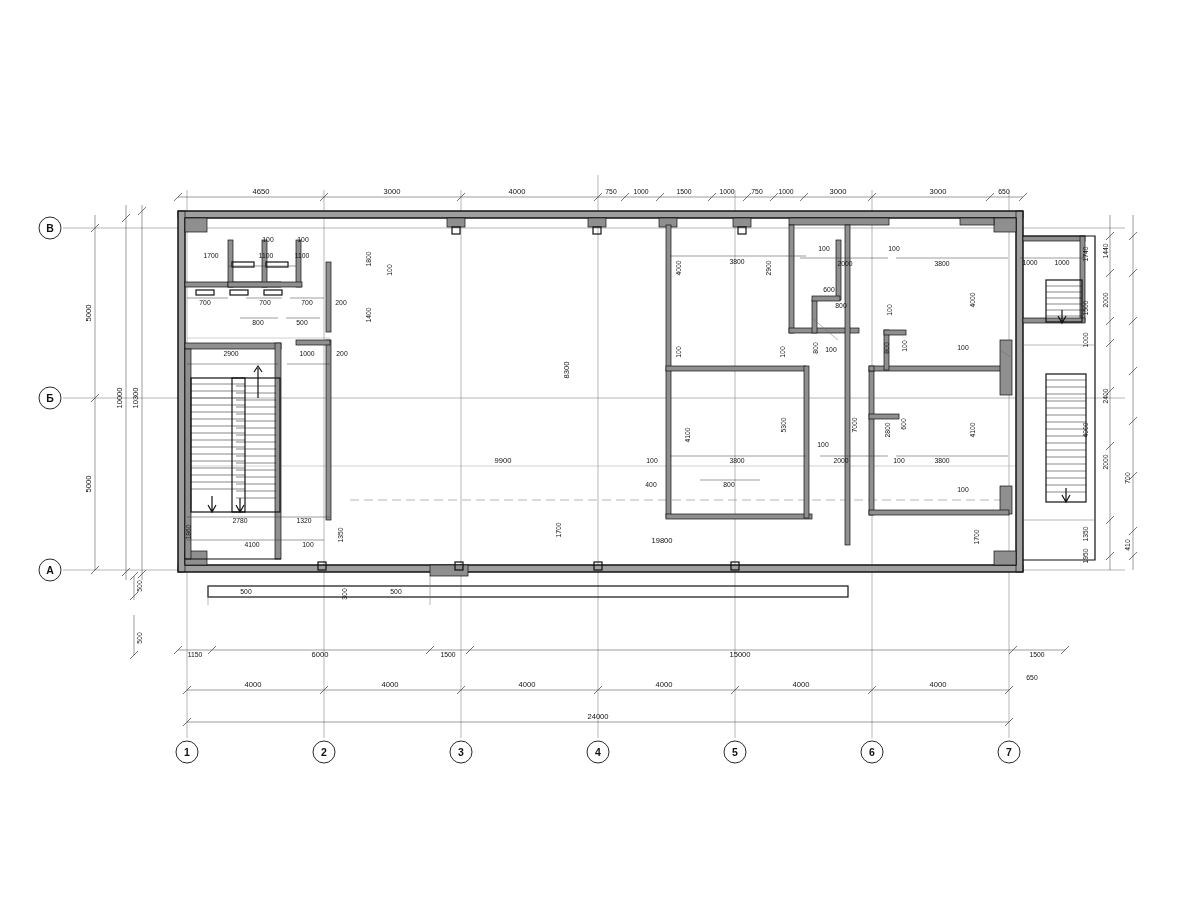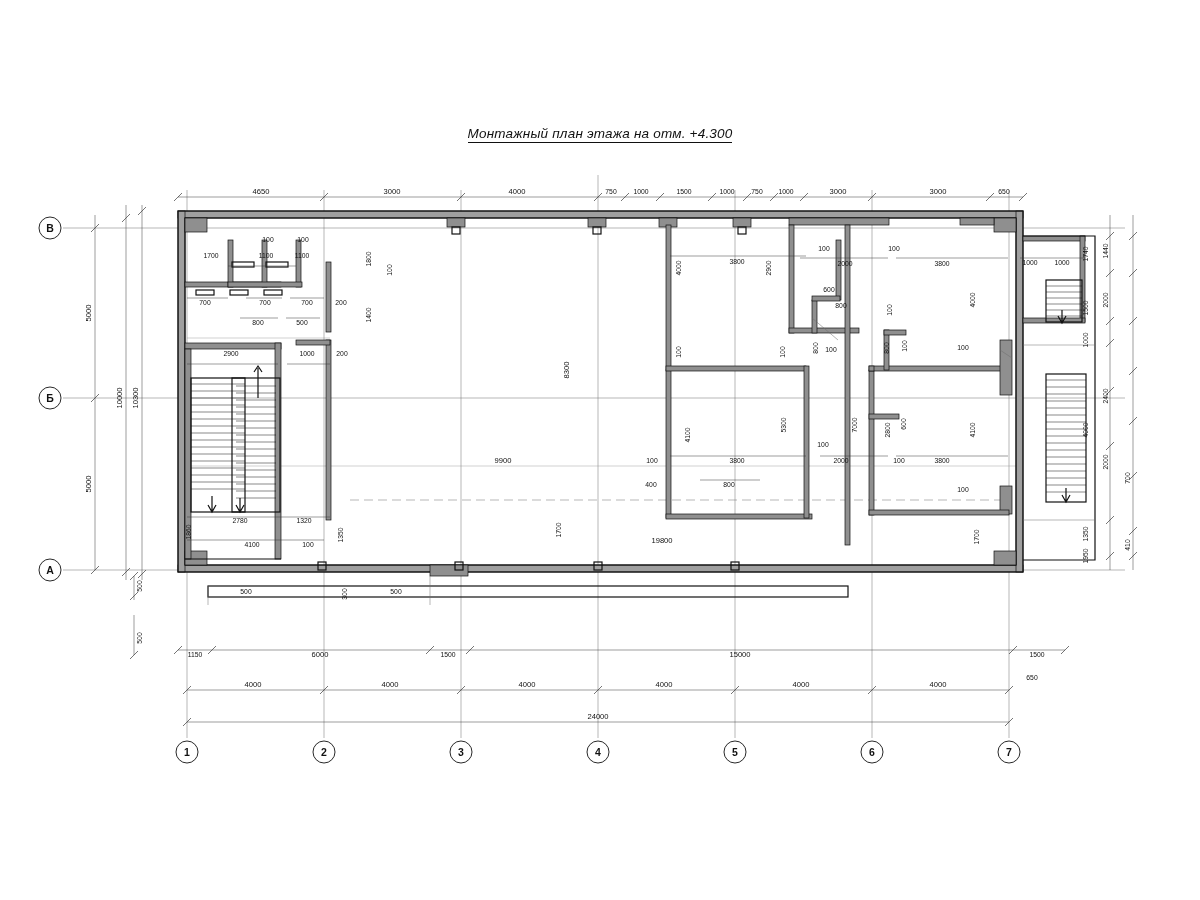--- a/index.html
+++ b/index.html
@@ -62,21 +62,20 @@
     font-size: 10.5px;
     fill: #111111;
     font-weight: bold;
   }
 </style>
 </head>
 <body>
 
 <div id="sheet">
 
-  <div id="title"><span class="t">Монтажный план этажа на отм. +4.300</span></div>
 
   <svg class="plan" width="1200" height="900">
 
     <g>
       <circle class="circ" cx="187" cy="752" r="11"></circle>
       <text class="axlabel" x="187" y="756" text-anchor="middle">1</text>
       <circle class="circ" cx="324" cy="752" r="11"></circle>
       <text class="axlabel" x="324" y="756" text-anchor="middle">2</text>
       <circle class="circ" cx="461" cy="752" r="11"></circle>
       <text class="axlabel" x="461" y="756" text-anchor="middle">3</text>

